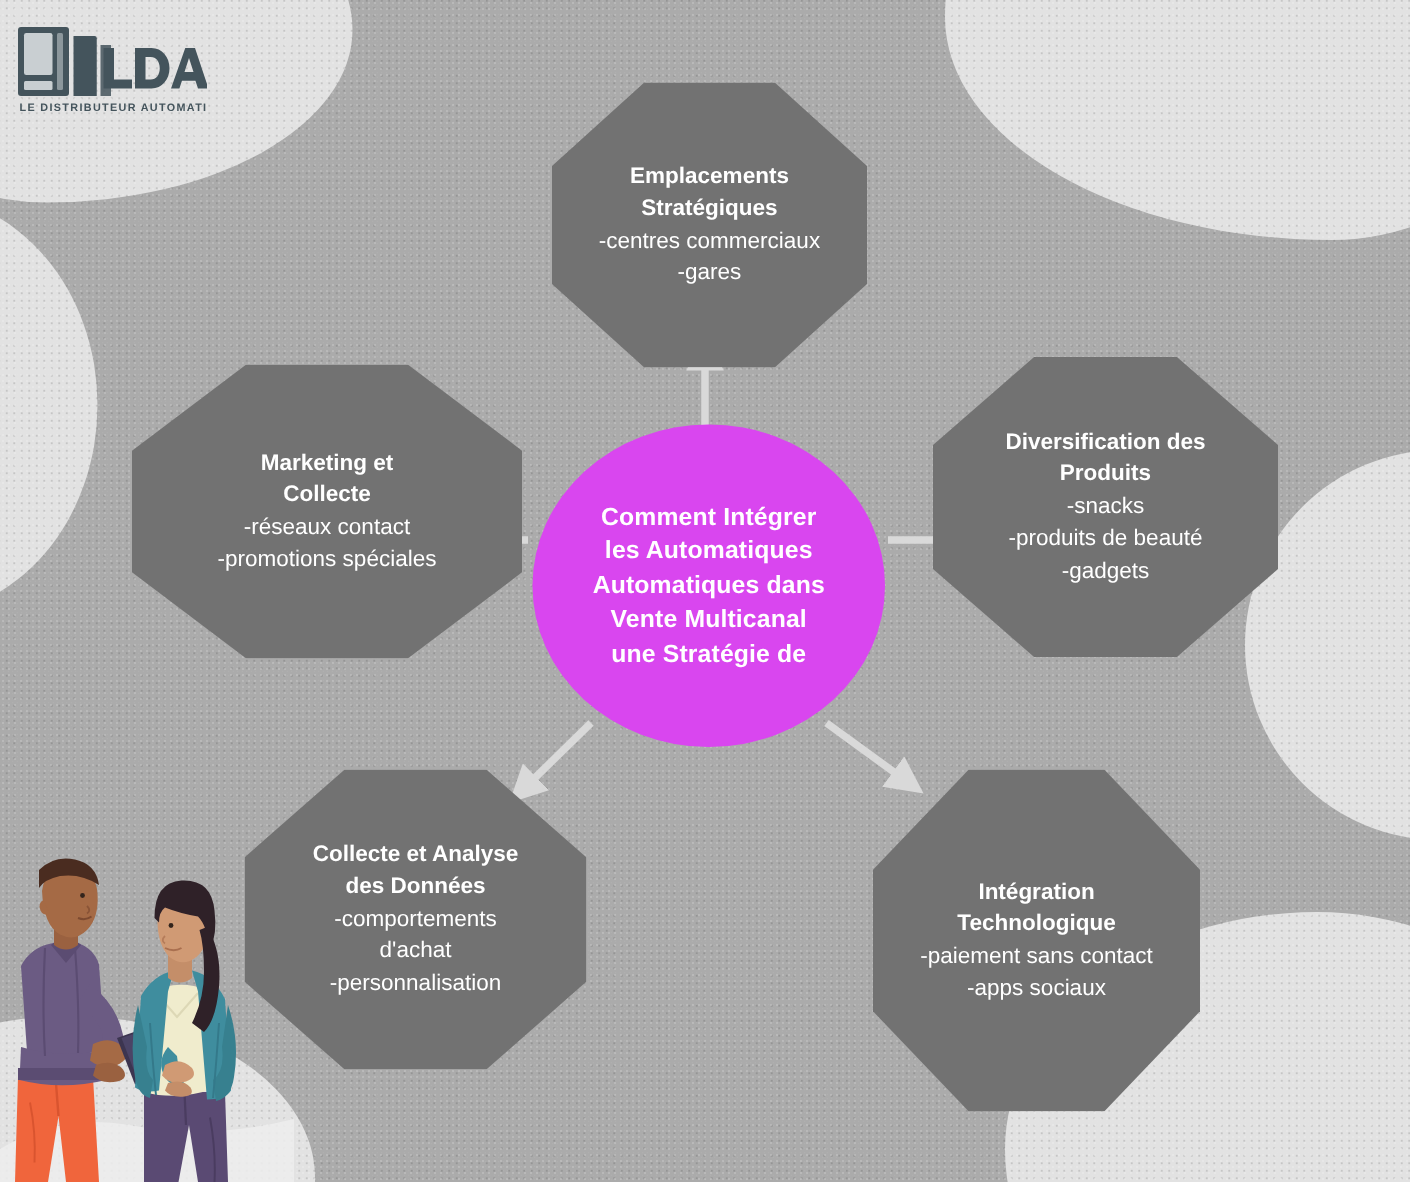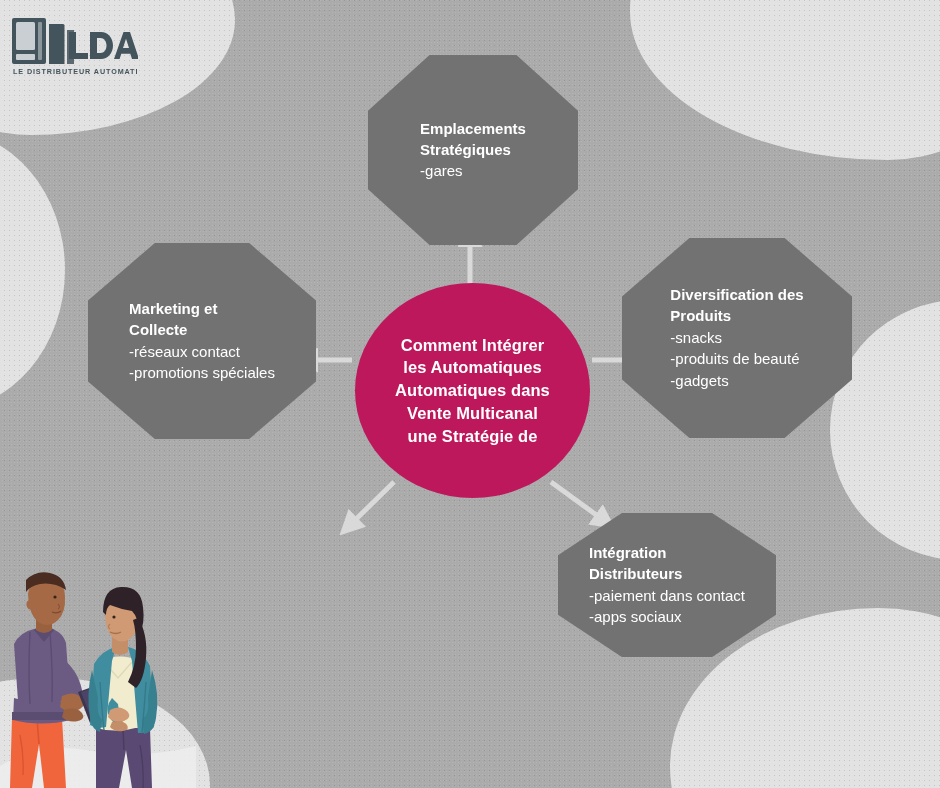--- a/index.html
+++ b/index.html
@@ -58,46 +58,46 @@
     border-radius: 50%;
   }
 
   
   #logo { position:absolute; left:8px; top:16px; width:130px; height:64px; }
   #logo svg { display:block; }
 
   
   #center-node {
     position:absolute; left:355px; top:283px; width:235px; height:215px;
-    background:#be185d; border-radius:50%;
+    background:#d946ef; border-radius:50%;
     display:flex; align-items:center; justify-content:center;
     text-align:center; color:#fff;
   }
   #center-node .ttl {
     font-size:16.5px; font-weight:bold; line-height:1.38; letter-spacing:.1px;
     padding:0 16px;
   }
 
   
   .oct {
     position:absolute; background:#727272;
     clip-path: polygon(29.3% 0, 70.7% 0, 100% 29.3%, 100% 70.7%,
                        70.7% 100%, 29.3% 100%, 0 70.7%, 0 29.3%);
     display:flex; align-items:center; justify-content:center;
-    color:#fff;
+    text-align:center; color:#fff;
   }
   .oct .inner { padding:0 10px; }
   .oct .title { font-size:15px; font-weight:bold; line-height:1.42; }
   .oct .detail { font-size:15px; font-weight:normal; line-height:1.45; }
 
   #node-top   { left:368px; top:55px;  width:210px; height:190px; }
   #node-right { left:622px; top:238px; width:230px; height:200px; }
-  #node-left  { left:88px;  top:243px; width:228px; height:196px; }
+  #node-left  { left:88px;  top:243px; width:260px; height:196px; }
   #node-bl    { left:163px; top:513px; width:228px; height:200px; }
-  #node-br    { left:558px; top:513px; width:218px; height:144px; }
+  #node-br    { left:582px; top:513px; width:218px; height:228px; }
 
   
   #arrows { position:absolute; inset:0; pointer-events:none; }
 
   
   #people { position:absolute; left:0px; bottom:0px; width:196px; height:218px; }
 </style>
 </head>
 <body>
 
@@ -160,20 +160,21 @@
     </div>
   </div>
 
   <div class="oct" id="node-top">
     <div class="inner">
       <div class="title">
         <div>Emplacements</div>
         <div>Stratégiques</div>
       </div>
       <div class="detail">
+        <div>-centres commerciaux</div>
         <div>-gares</div>
       </div>
     </div>
   </div>
 
   <div class="oct" id="node-right">
     <div class="inner">
       <div class="title">
         <div>Diversification des</div>
         <div>Produits</div>
@@ -192,29 +193,42 @@
         <div>Marketing et</div>
         <div>Collecte</div>
       </div>
       <div class="detail">
         <div>-réseaux contact</div>
         <div>-promotions spéciales</div>
       </div>
     </div>
   </div>
 
+  <div class="oct" id="node-bl">
+    <div class="inner">
+      <div class="title">
+        <div>Collecte et Analyse</div>
+        <div>des Données</div>
+      </div>
+      <div class="detail">
+        <div>-comportements</div>
+        <div>d'achat</div>
+        <div>-personnalisation</div>
+      </div>
+    </div>
+  </div>
 
   <div class="oct" id="node-br">
     <div class="inner">
       <div class="title">
         <div>Intégration</div>
-        <div>Distributeurs</div>
-      </div>
-      <div class="detail">
-        <div>-paiement dans contact</div>
+        <div>Technologique</div>
+      </div>
+      <div class="detail">
+        <div>-paiement sans contact</div>
         <div>-apps sociaux</div>
       </div>
     </div>
   </div>
 
   <svg id="people" viewBox="0 0 196 218">
 
     <path d="M0 196 q40-24 86-16 q54 10 110-4 V218 H0 Z" fill="#ededed" opacity=".85"></path>
 
     <path d="M12 148 h50 l4 70 H44 l-5-44 -7 44 H10 Z" fill="#f0653c"></path>

